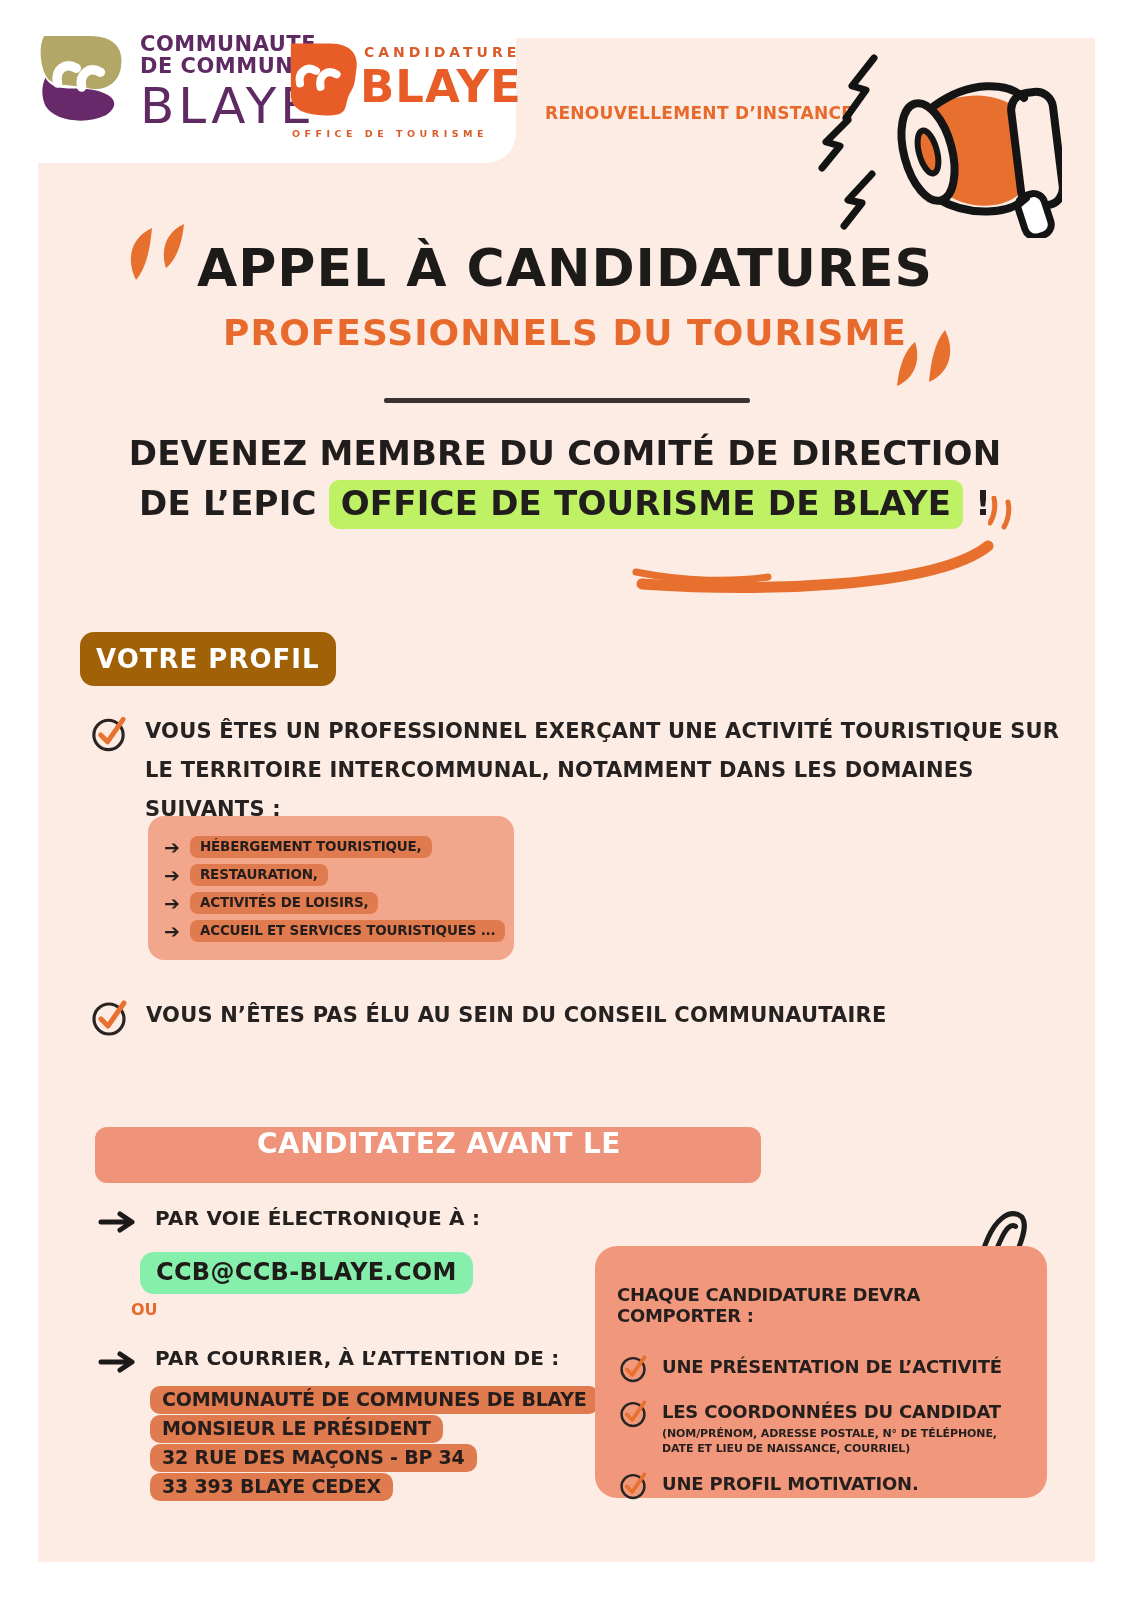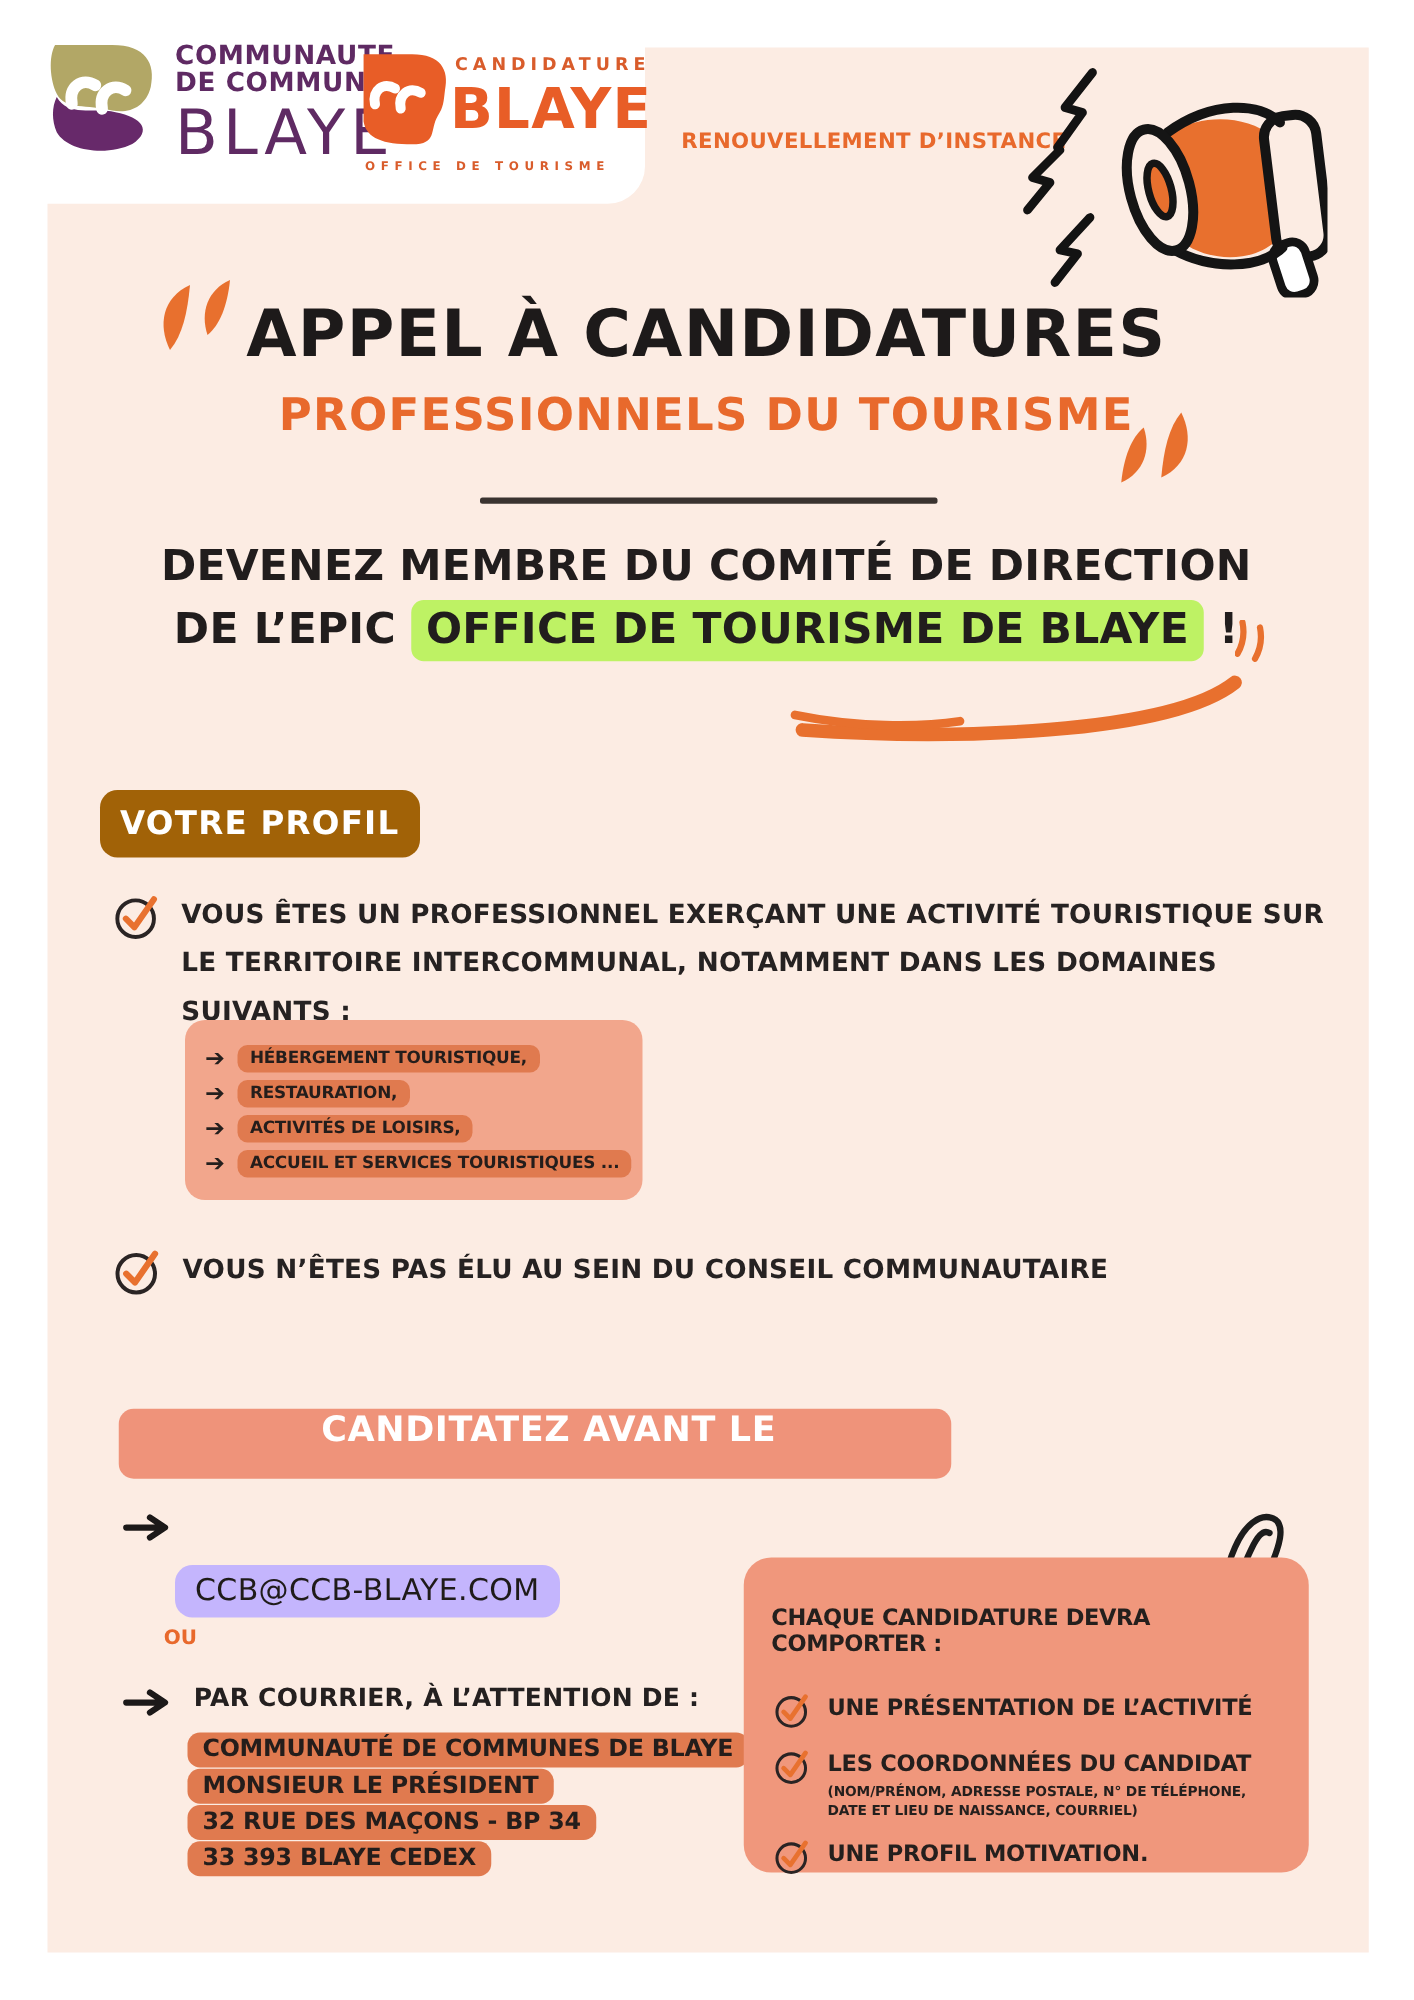--- a/index.html
+++ b/index.html
@@ -56,22 +56,22 @@
 
   
   .deadline-banner { position:absolute; left:95px; top:1127px; width:666px; height:56px; background:#ef937a;
                      border-radius:12px; display:flex; align-items:center; padding-left:22px; box-sizing:border-box;
                      font-size:28px; font-weight:800; letter-spacing:0.5px;flex-direction:column; }
   .deadline-prefix { color:#ffffff; }
   .deadline-date { color:#242020; margin-left:10px; }
 
   .apply-arrow-1 { position:absolute; left:98px; top:1210px; }
   .apply-label-1 { position:absolute; left:155px; top:1206px; font-size:20px; font-weight:700; color:#242020; letter-spacing:0.2px; }
-  .email-pill { position:absolute; left:140px; top:1252px; background:#c4b5fd; border-radius:14px;
-                padding:6px 16px 8px; font-size:24px; font-weight:400; color:#1f1b19; letter-spacing:0.3px; }
+  .email-pill { position:absolute; left:140px; top:1252px; background:#86efac; border-radius:14px;
+                padding:6px 16px 8px; font-size:24px; font-weight:700; color:#1f1b19; letter-spacing:0.3px; }
   .or-label { position:absolute; left:131px; top:1300px; font-size:16px; font-weight:800; color:#e8692c; }
   .apply-arrow-2 { position:absolute; left:98px; top:1350px; }
   .apply-label-2 { position:absolute; left:155px; top:1346px; font-size:20px; font-weight:700; color:#242020; letter-spacing:0.2px; }
   .address { position:absolute; left:150px; top:1386px; }
   .address-line { margin-bottom:1px; }
   .address-pill { display:inline-block; background:#e07a4f; border-radius:10px; padding:2px 12px 4px;
                   font-size:19px; font-weight:700; color:#241d1b; letter-spacing:-0.2px; }
 
   
   .req-box { position:absolute; left:595px; top:1246px; width:452px; height:252px; box-sizing:border-box;
@@ -190,20 +190,21 @@
     <div class="txt">VOUS N’ÊTES PAS ÉLU AU SEIN DU CONSEIL COMMUNAUTAIRE</div>
   </div>
 
   <div class="deadline-banner">
     <span class="deadline-prefix">CANDITATEZ AVANT LE</span>
   </div>
 
   <svg class="apply-arrow-1" width="40" height="24" viewBox="0 0 40 24">
     <path d="M3,12 H30 M22,4 L34,12 L22,20" fill="none" stroke="#1c1919" stroke-width="5" stroke-linecap="round" stroke-linejoin="round"></path>
   </svg>
+  <div class="apply-label-1">PAR VOIE ÉLECTRONIQUE À :</div>
   <div class="email-pill">CCB@CCB-BLAYE.COM</div>
 
   <div class="or-label">OU</div>
 
   <svg class="apply-arrow-2" width="40" height="24" viewBox="0 0 40 24">
     <path d="M3,12 H30 M22,4 L34,12 L22,20" fill="none" stroke="#1c1919" stroke-width="5" stroke-linecap="round" stroke-linejoin="round"></path>
   </svg>
   <div class="apply-label-2">PAR COURRIER, À L’ATTENTION DE  :</div>
   <div class="address">
     <div class="address-line"><span class="address-pill">COMMUNAUTÉ DE COMMUNES DE BLAYE</span></div>

